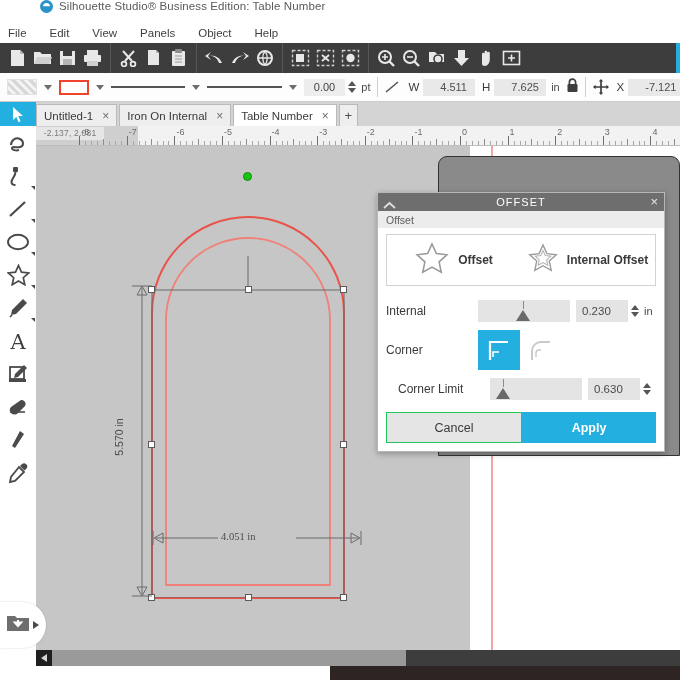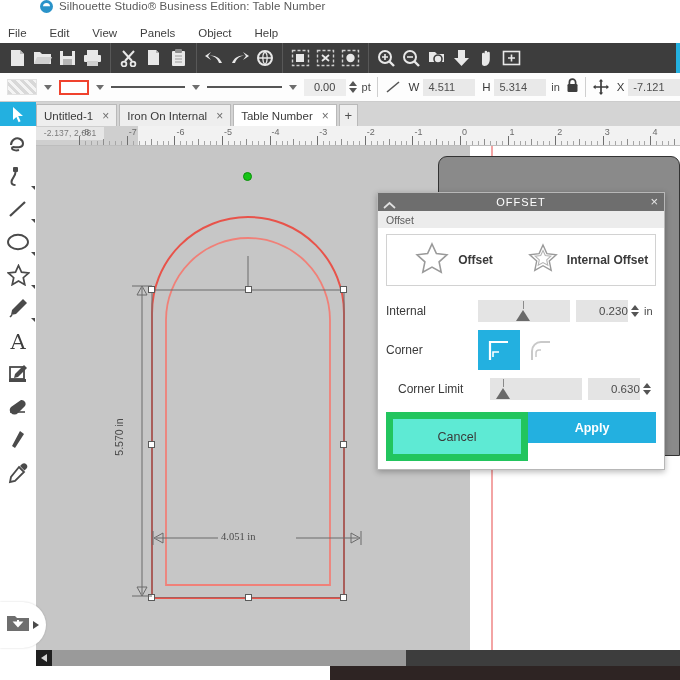--- a/index.html
+++ b/index.html
@@ -49,21 +49,21 @@
   .lineprev { width:75px; height:2px; background:#555; }
   .numbox { width:42px; height:17px; background:#ededed; border:none; font-size:11px;
     color:#444; text-align:center; line-height:17px; }
   .spin { display:flex; flex-direction:column; margin-left:3px; cursor:pointer; }
   .spin i { width:0;height:0;border-left:4px solid transparent;border-right:4px solid transparent; display:block; }
   .spin i.up { border-bottom:5px solid #555; margin-bottom:2px; }
   .spin i.dn { border-top:5px solid #555; }
   .unit { font-size:11px; color:#4a4a4a; margin-left:5px; }
   .dimlabel { font-size:11.5px; color:#3a3a3a; margin:0 4px 0 7px; }
   .dimbox { width:52px; height:17px; background:#e9e9e9; font-size:11px; color:#4f4f4f;
-    line-height:17px; padding-left:5px; }
+    line-height:17px; padding-left:17px; }
   .lockicon { margin-left:6px; cursor:pointer; }
 
   
   .tabbar { position:absolute; left:0; top:102px; width:680px; height:24px;
     background:#d4d4d4; display:flex; align-items:flex-end; }
   .tool-active-sq { width:36px; height:24px; background:#23b0e0; display:flex;
     align-items:center; justify-content:center; }
   .tab { height:22px; background:#eeeeee; border:1px solid #b9b9b9; border-bottom:none;
     display:flex; align-items:center; padding:0 7px; margin-right:2px; cursor:pointer; }
   .tab.active { background:#ffffff; }
@@ -143,26 +143,26 @@
   .choice { flex:1; display:flex; align-items:center; justify-content:center; cursor:pointer; }
   .choice .lbl { font-size:12px; color:#3a3a3a; font-weight:bold; margin-left:9px; }
   .row { display:flex; align-items:center; height:34px; }
   .row-lbl { font-size:12px; color:#3a3a3a; width:92px; flex:none; }
   .slider { height:22px; background:#e4e4e4; position:relative; }
   .slider .knob { position:absolute; width:0;height:0;
     border-left:7px solid transparent;border-right:7px solid transparent;
     border-bottom:11px solid #6a6a6a; bottom:1px; }
   .slider .stem { position:absolute; width:1px; height:8px; background:#8a8a8a; top:1px; }
   .valbox { background:#e4e4e4; height:22px; font-size:11.5px; color:#4a4a4a;
-    display:flex; align-items:center; padding-left:23px; }
+    display:flex; align-items:center; padding-left:6px; }
   .corner-btn { width:42px; height:40px; display:flex; align-items:center; justify-content:center;
     cursor:pointer; }
   .corner-btn.sel { background:#23b0e0; }
   .dlg-buttons { display:flex; margin-top:6px; }
-  .btn-cancel { flex:1; height:49px; border:7px solid #22c55e; background:#5eead4;
+  .btn-cancel { flex:1; height:31px; border:1px solid #22c55e; background:#e5e5e5;
     font-size:12.5px; color:#3a3a3a; display:flex; align-items:center; justify-content:center;
     cursor:pointer; }
   .btn-apply { flex:1; height:31px; background:#23b0e0; color:#ffffff; font-size:12.5px;
     font-weight:bold; display:flex; align-items:center; justify-content:center; cursor:pointer; }
 </style>
 </head>
 <body>
 
 <div id="app">
 
@@ -329,21 +329,21 @@
     <div class="unit">pt</div>
     <div class="sb-sep"></div>
     <div style="width:18px;height:16px;display:flex;align-items:center;justify-content:center">
       <svg width="16" height="14" viewBox="0 0 16 14">
           <path d="M2 12L14 2" stroke="#555" stroke-width="1.6"></path>
         </svg>
     </div>
     <div class="dimlabel">W</div>
     <div class="dimbox">4.511</div>
     <div class="dimlabel">H</div>
-    <div class="dimbox">5.314</div>
+    <div class="dimbox">7.625</div>
     <div class="unit">in</div>
     <div class="lockicon">
       <svg width="13" height="15" viewBox="0 0 13 15">
           <path d="M3.4 6V4.2a3.1 3.1 0 016.2 0V6" stroke="#3d3d3d" stroke-width="1.7" fill="none"></path>
           <rect x="1.5" y="6" width="10" height="8" rx="1.2" fill="#3d3d3d"></rect>
         </svg>
     </div>
     <div class="sb-sep"></div>
     <div style="width:18px;height:16px;display:flex;align-items:center;justify-content:center">
       <svg width="16" height="16" viewBox="0 0 16 16">

